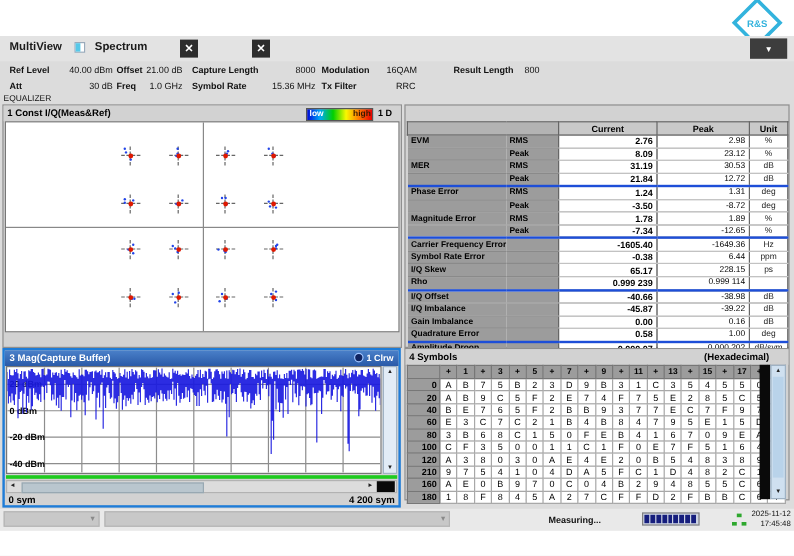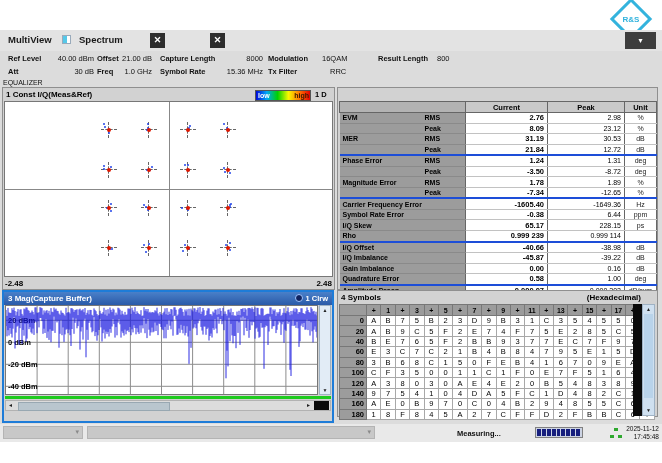--- a/index.html
+++ b/index.html
@@ -259,24 +259,20 @@
           </div>
           <div class="cpt" style="left: 214.835px; top: 19.6653px;">
             <i class="chh"></i>
             <i class="cvv"></i>
             <b class="spk" style="left:8.4px;top:7.2px"></b>
             <b class="spk" style="left:5.9px;top:5.3px"></b>
             <b class="spk" style="left:3.6px;top:1.6px"></b>
             <b class="cdot"></b>
           </div>
         </div>
-      <div class="caxis">
-        <span style="float:left">-2.48</span>
-        <span style="float:right">2.48</span>
-      </div>
     </div>
 
     <div class="win" style="left:337px;top:57px;width:321px;height:203px">
       <table class="rst">
         <colgroup>
             <col style="width:82px">
             <col style="width:44px">
             <col style="width:82px">
             <col style="width:77px">
             <col style="width:32px">
@@ -451,20 +447,24 @@
         <span class="arr" style="top:0">▲</span>
         <span class="arr" style="bottom:0">▼</span>
       </div>
       <div class="greenline"></div>
       <div class="hscroll">
         <span class="arr" style="left:3px">◂</span>
         <span class="hthumb"></span>
         <span class="arr" style="right:20px">▸</span>
         <span class="hblack"></span>
       </div>
+      <div class="maxis">
+        <span style="float:left">0 sym</span>
+        <span style="float:right">4 200 sym</span>
+      </div>
     </div>
 
     <div class="win" style="left:337px;top:260px;width:321px;height:127px">
       <div class="winhdr">
         <span>4 Symbols</span>
         <span class="symfmt">(Hexadecimal)</span>
       </div>
       <table class="symt" id="sym-table">
         <thead>
             <tr id="sym-head">
@@ -647,21 +647,21 @@
               <td>B</td>
               <td>5</td>
               <td>4</td>
               <td>8</td>
               <td>3</td>
               <td>8</td>
               <td>9</td>
               <td>7</td>
             </tr>
             <tr>
-              <td class="rl">140</td>
+              <td class="rl">210</td>
               <td>9</td>
               <td>7</td>
               <td>5</td>
               <td>4</td>
               <td>1</td>
               <td>0</td>
               <td>4</td>
               <td>D</td>
               <td>A</td>
               <td>5</td>

